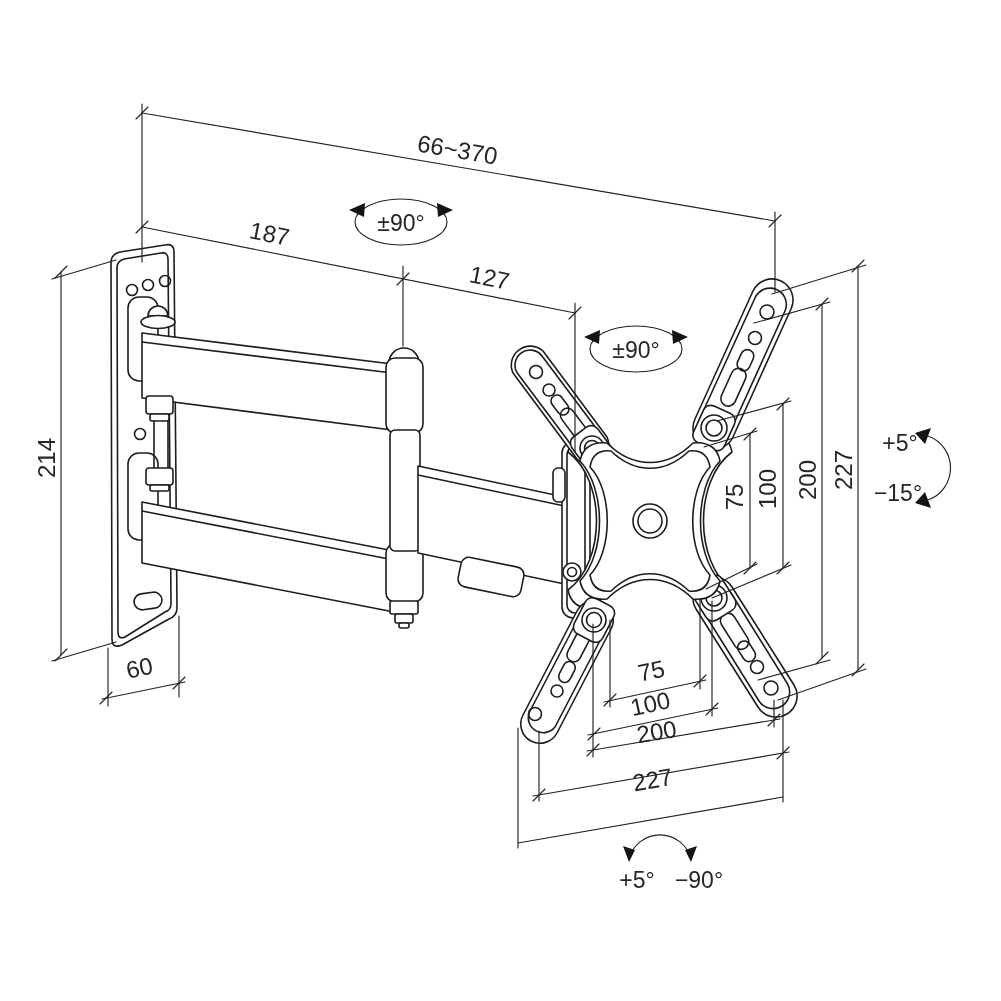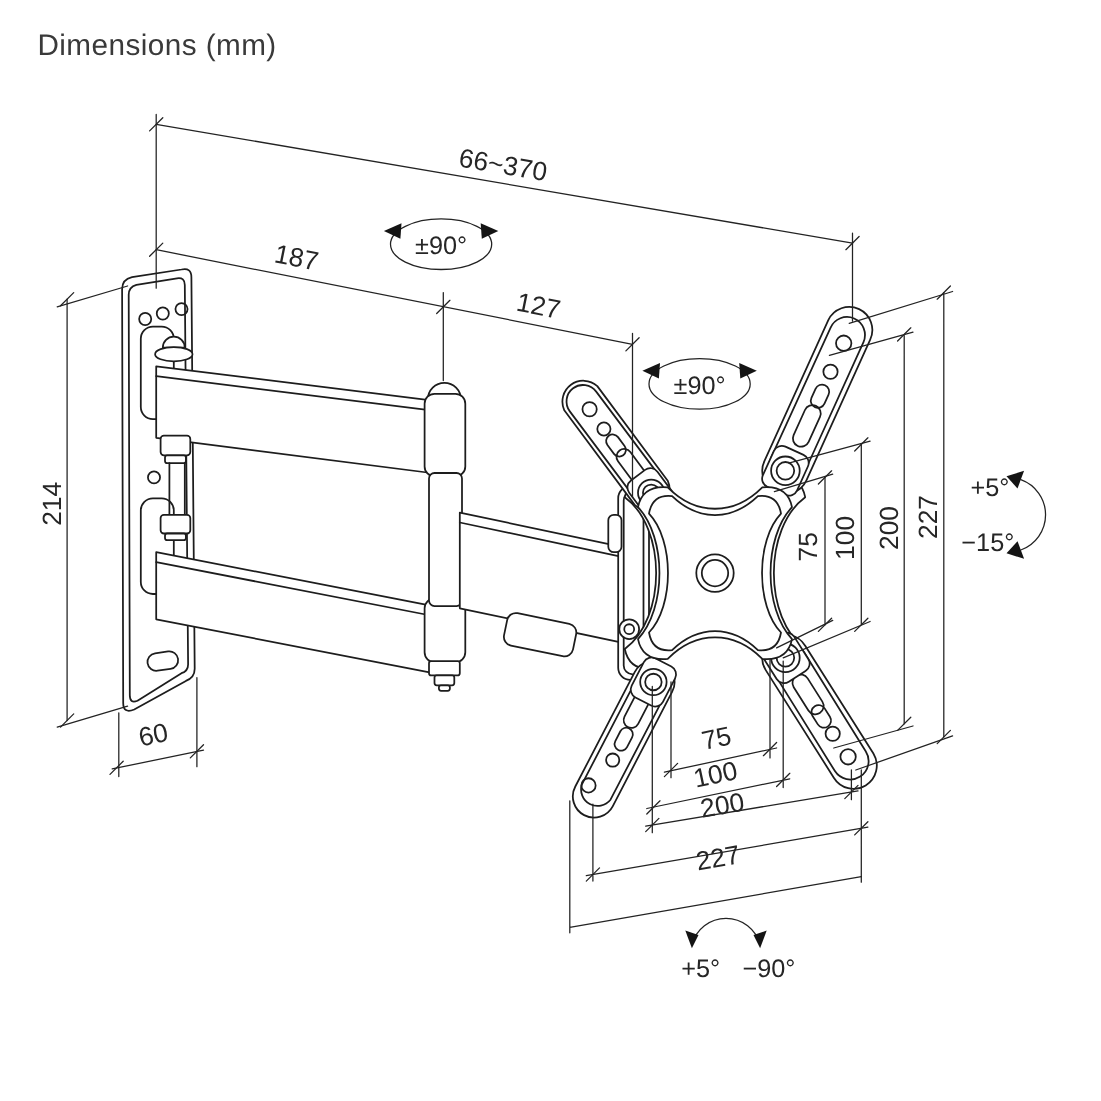--- a/index.html
+++ b/index.html
@@ -12,21 +12,20 @@
   .sf {stroke:#1d1d1d;fill:#ffffff;stroke-width:1.6;stroke-linejoin:round;}
   .d  {stroke:#232323;fill:none;stroke-width:1.15;stroke-linecap:round;}
   .ah {fill:#141414;stroke:none;}
   text.dim{font-family:"Liberation Sans",sans-serif;font-size:24px;fill:#262626;text-anchor:middle;}
   text.deg{font-family:"Liberation Sans",sans-serif;font-size:23px;fill:#262626;text-anchor:middle;}
 </style>
 </head>
 <body>
 
 <div id="stage">
-  <div id="page-title">Dimensions (mm)</div>
 
   <svg width="1001" height="1001" viewBox="0 0 1001 1001">
 
     <g>
       <path class="sf" d="M111 263 Q111 254 120 252 L165 245 Q174 243 174 252 L177 608 Q177 616 169 619 L122 645 Q112 649 112 639 Z"></path>
       <path class="s" d="M117 268 Q117 261 124 259 L161 253 Q168 252 168 259 L171 604 Q171 610 165 612 L125 637 Q118 640 118 632 Z"></path>
       <circle class="s" cx="132" cy="290" r="5.5"></circle>
       <circle class="s" cx="148" cy="285" r="5.5"></circle>
       <circle class="s" cx="165" cy="281" r="5.5"></circle>
       <rect class="s" x="128" y="297" width="30" height="84" rx="11"></rect>

